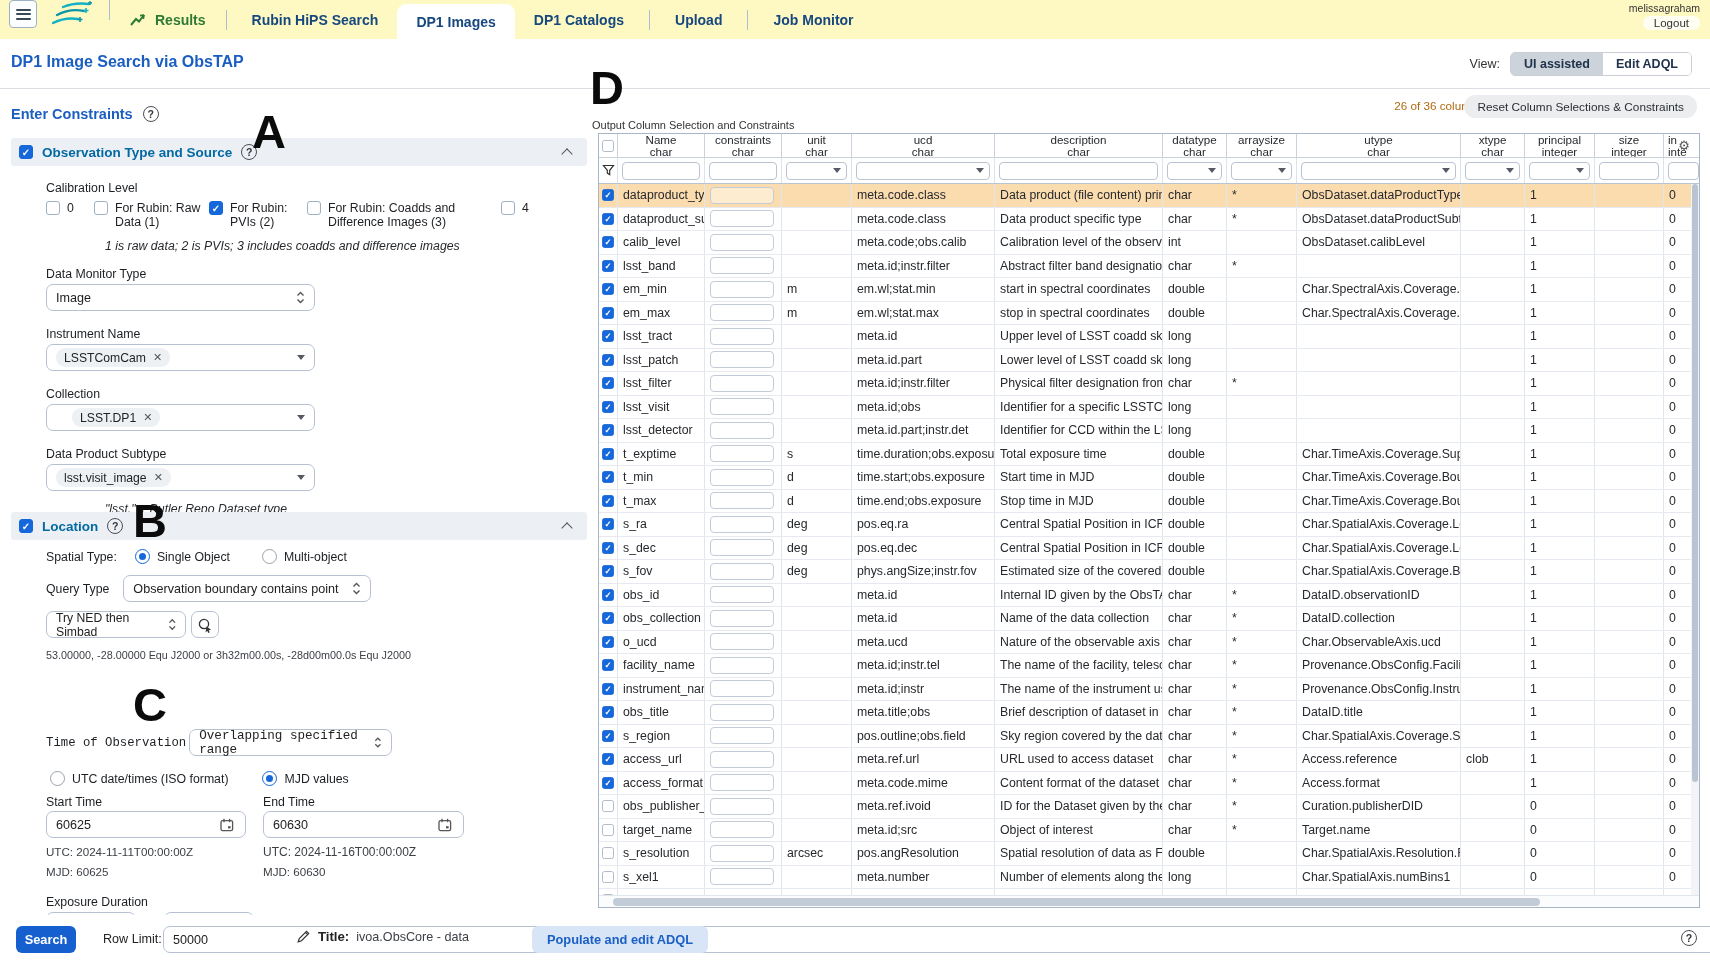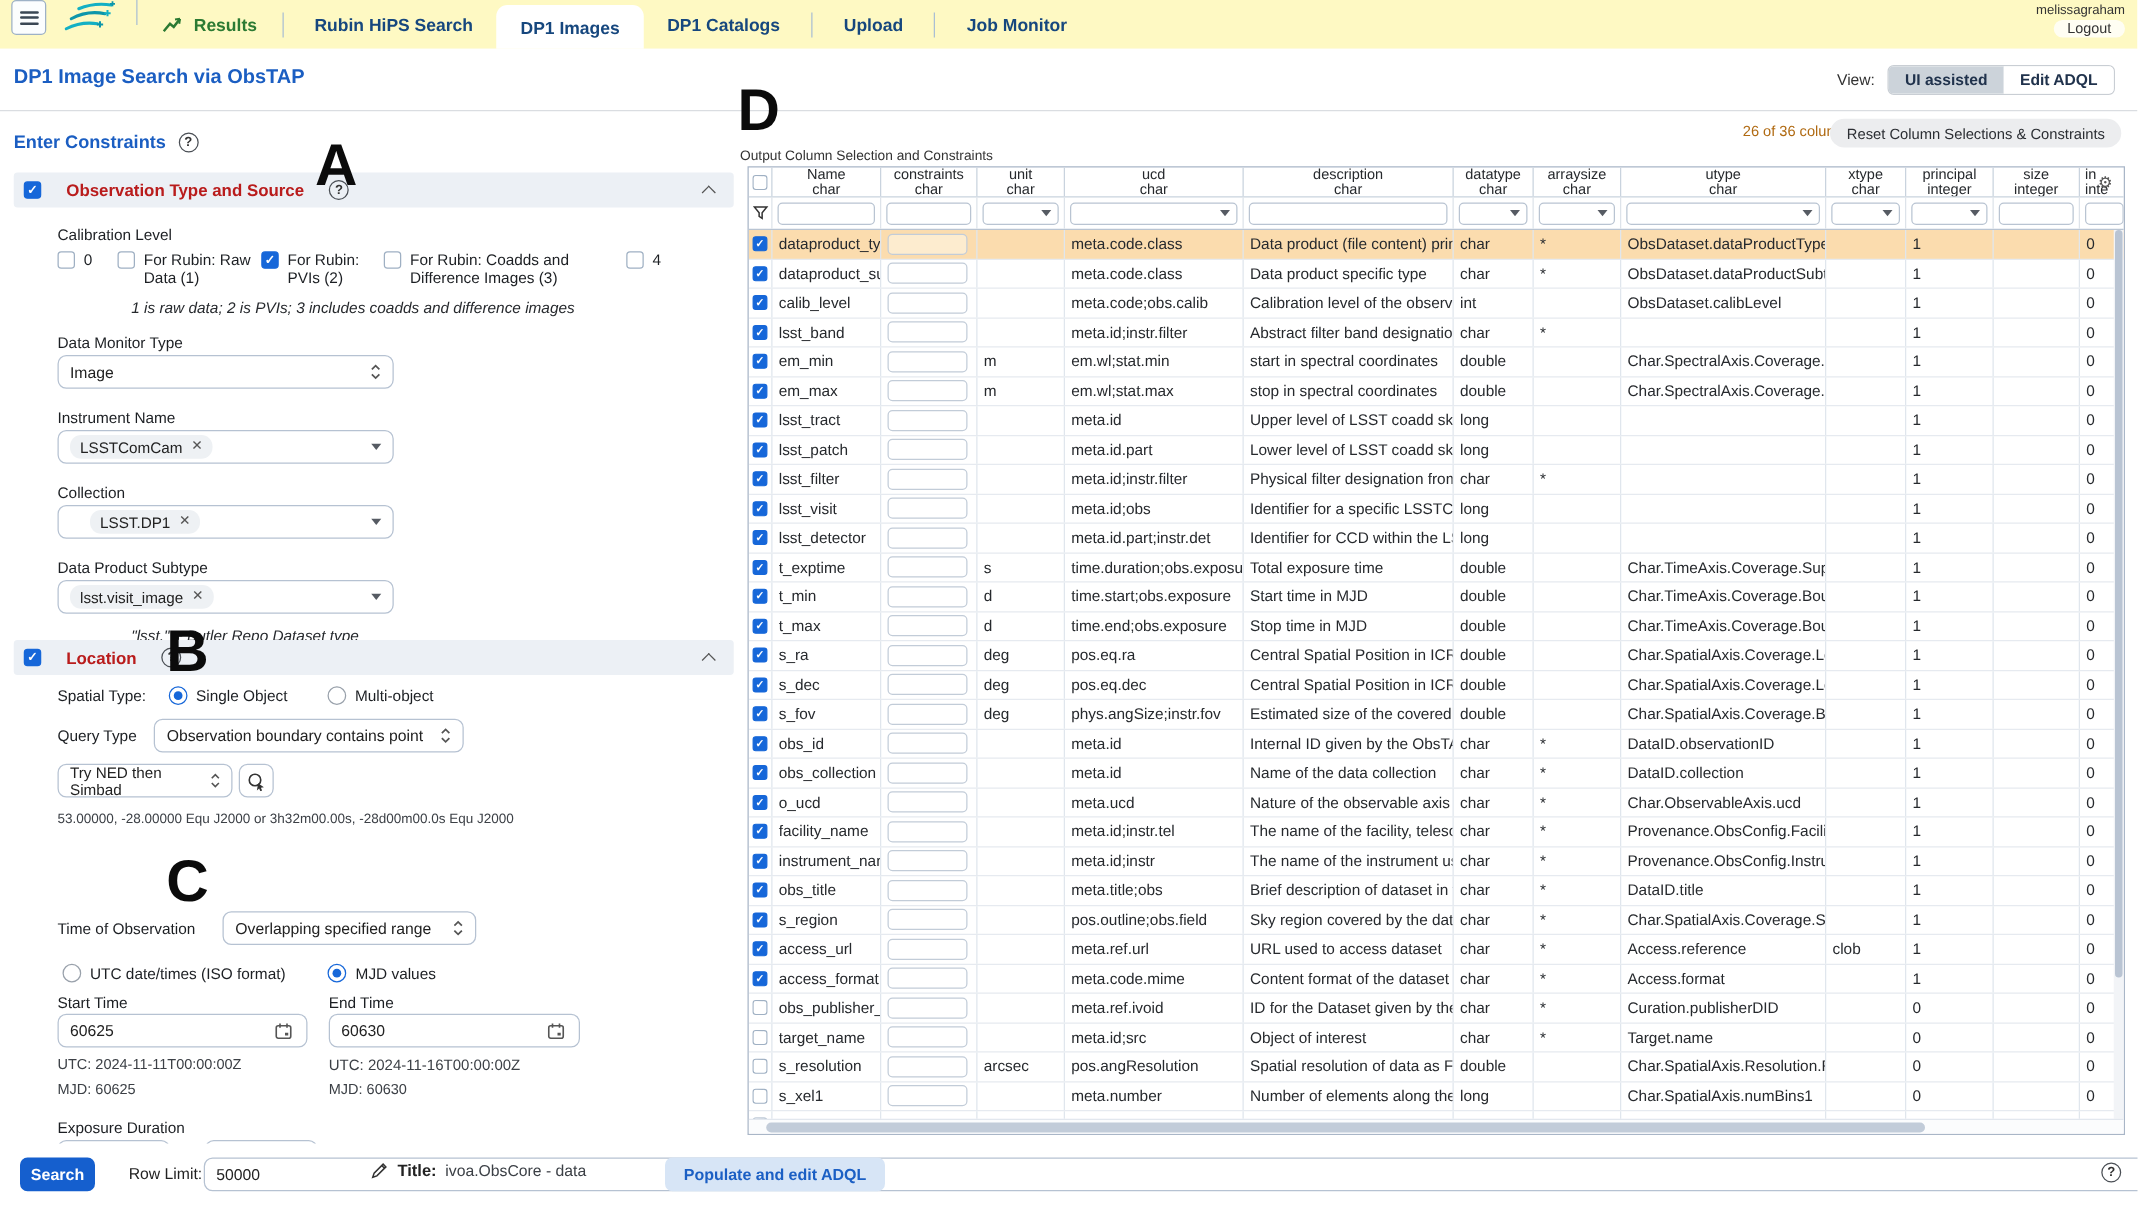--- a/index.html
+++ b/index.html
@@ -35,21 +35,21 @@
   
   .ann { position:absolute; z-index:60; font-size:47px; font-weight:800; color:#0b0b0b; line-height:1; }
   
   .lp { position:absolute; left:0; top:89px; width:594px; height:826px; overflow:hidden; }
   .lp-abs { position:absolute; left:11px; right:7px; }
   .h-constraints { font-size:14.5px; font-weight:700; color:#1b5ec2; display:flex; align-items:center; gap:10px; }
   .help { width:16px; height:16px; border:1.4px solid #4a4f55; border-radius:50%; display:inline-flex; align-items:center; justify-content:center;
           font-size:10.5px; font-weight:700; color:#333; flex:none; }
   .help::after { content:"?"; }
   .sec-bar { height:28px; background:#ecf0f5; border-radius:3px; display:flex; align-items:center; padding:0 8px; }
-  .sec-title { color:#b91c1c; font-weight:700; font-size:13.5px; margin:0 20px; }
+  .sec-title { color:#0369a1; font-weight:700; font-size:13.5px; margin:0 9px; }
   .chev-up { width:8px; height:8px; border-left:1.7px solid #555; border-top:1.7px solid #555; transform:rotate(45deg); margin:3px 8px 0 auto; }
   .cb { width:14px; height:14px; border:1px solid #9fb0c3; border-radius:3px; background:#fff; flex:none; position:relative; }
   .cb.on { background:#1667d9; border-color:#1667d9; }
   .cb.on::after { content:"✓"; position:absolute; inset:0; color:#fff; font-size:10px; font-weight:700; display:flex; align-items:center; justify-content:center; }
   .form-label { font-size:12.3px; color:#1c1f23; }
   .ctl { height:27px; border:1px solid #b6c2d2; border-radius:7px; background:#fff; display:flex; align-items:center; padding:0 9px; font-size:12.6px; color:#222; }
   .chip { background:#eef1f4; border-radius:9px; padding:2.5px 8px; font-size:12.2px; color:#222; display:inline-flex; align-items:center; gap:7px; }
   .chip .x { color:#555; font-size:11px; line-height:1; }
   .caret { width:0; height:0; border-left:4.5px solid transparent; border-right:4.5px solid transparent; border-top:5.5px solid #565b63; margin-left:auto; }
   .note { font-style:italic; font-size:12.3px; color:#26292d; }
@@ -282,23 +282,23 @@
     <span class="ctl" style="width:28px; justify-content:center; padding:0;">
       <svg width="16" height="16" viewBox="0 0 16 16">
         <circle cx="7" cy="7" r="4.6" fill="none" stroke="#333" stroke-width="1.3"></circle>
         <path d="M9.5 9.5 l4.6 3.2 -2.4 0.5 1 2.1 -1.4 0.6 -1 -2.1 -1.8 1.6 z" fill="#333"></path>
       </svg>
     </span>
   </div>
   <div class="lp-abs small-note" style="top:560px; left:46px;">53.00000, -28.00000  Equ J2000    or    3h32m00.00s, -28d00m00.0s  Equ J2000</div>
 
 
-  <div class="lp-abs flex" style="top:640px; left:46px; gap:22px;">
+  <div class="lp-abs flex" style="top:640px; left:46px; gap:3px;font-family:Liberation Mono, monospace;">
     <span class="form-label">Time of Observation</span>
-    <span class="ctl" style="width:203px;text-align:center;">
+    <span class="ctl" style="width:203px;">
       <span>Overlapping specified range</span>
       <svg style="margin-left:auto;" width="9" height="15" viewBox="0 0 9 15">
         <path d="M1.5 5.5 L4.5 2.5 L7.5 5.5 M1.5 9.5 L4.5 12.5 L7.5 9.5" fill="none" stroke="#555" stroke-width="1.4"></path>
         </svg>
     </span>
   </div>
 
   <div class="lp-abs flex" style="top:682px; left:50px; gap:34px;">
       <span class="opt" style="align-items: center;">
         <span class="radio"></span>

